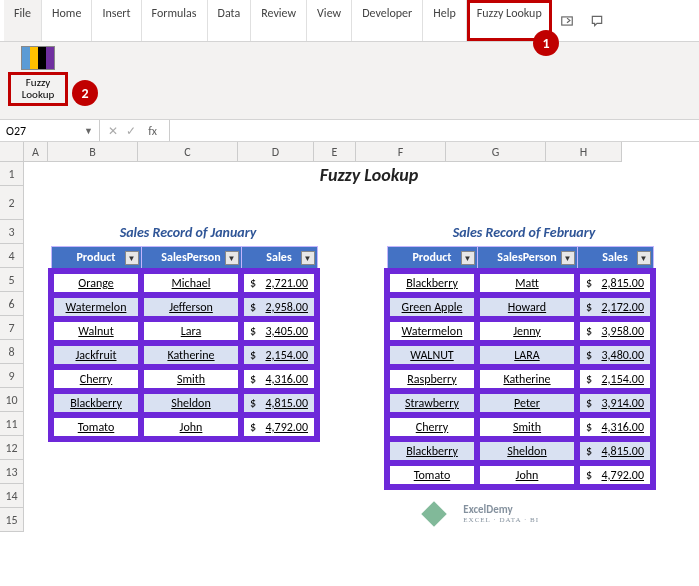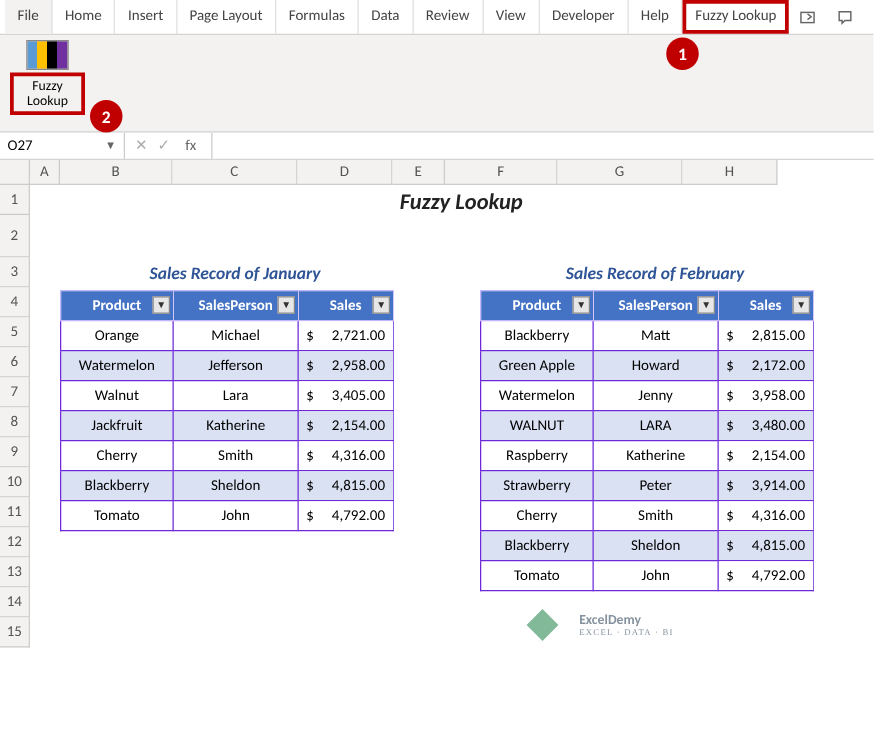--- a/index.html
+++ b/index.html
@@ -1,17 +1,17 @@
 <!DOCTYPE html>
 <html><head>
 <meta charset="utf-8">
 <style>
 * { box-sizing: border-box; margin: 0; padding: 0; }
 body { font-family: Calibri, Arial, sans-serif; font-size: 12px; background: #fff; width: 699px; height: 586px; overflow: hidden; position: relative; }
-.ribbon-tabs { display: flex; background: #fff; height: 28px; border-bottom: 1px solid #d4d4d4; align-items: stretch; padding-left: 4px; }
+.ribbon-tabs { display: flex; background: #fff; height: 42px; border-bottom: 1px solid #d4d4d4; align-items: stretch; padding-left: 4px; }
 .ribbon-tab { padding: 6px 10px; cursor: pointer; color: #444; border-right: 1px solid #e0e0e0; }
 .ribbon-tab.file { background: #f3f2f1; font-weight: 400; }
 .ribbon-tab.active { border: 3px solid #c00000; padding: 3px 7px; }
 .ribbon-tab.plain-icon { display: flex; align-items: center; padding: 6px 8px; border-right: none; }
 .ribbon-body { height: 78px; background: #f3f2f1; display: flex; align-items: flex-start; padding: 4px 10px; border-bottom: 1px solid #d4d4d4; position: relative; }
 .tool-btn { display: flex; flex-direction: column; align-items: center; width: 56px; gap: 2px; cursor: pointer; position: relative; }
 .tool-icon { width: 34px; height: 24px; background: linear-gradient(to right, #5b9bd5 0 25%, #ffc000 25% 50%, #000 50% 75%, #7030a0 75% 100%); border: 1px solid #888; }
 .tool-label { font-size: 11px; text-align: center; line-height: 1.1; border: 3px solid #c00000; padding: 2px 4px; width: 60px; }
 .callout { position: absolute; width: 26px; height: 26px; border-radius: 50%; background: #c00000; color: #fff; display: flex; align-items: center; justify-content: center; font-weight: bold; font-size: 14px; }
 .callout-1 { top: 30px; left: 533px; z-index: 10; }
@@ -31,21 +31,21 @@
 .cells { position: relative; flex: 1; }
 .title { position: absolute; top: 2px; left: 30px; width: 630px; text-align: center; font-size: 18px; font-weight: bold; font-style: italic; color: #222; }
 .subtitle { font-size: 14px; font-weight: bold; font-style: italic; color: #2f5597; text-align: center; width: 280px; position: absolute; top: 62px; }
 .sub-jan { left: 24px; }
 .sub-feb { left: 360px; }
 .tbl { position: absolute; border: 1px solid #222; border-collapse: collapse; font-size: 12px; }
 .tbl-jan { top: 84px; left: 24px; }
 .tbl-feb { top: 84px; left: 360px; }
 .tbl th { background: #4472c4; color: #fff; font-weight: bold; height: 24px; border: 1px solid #c4b5fd; padding: 2px 4px; position: relative; }
 .tbl th .dd { position: absolute; right: 2px; top: 4px; width: 14px; height: 14px; background: #e7e7e7; border: 1px solid #888; font-size: 8px; color: #333; display: flex; align-items: center; justify-content: center; }
-.tbl td { height: 24px; border: 1px solid #6d28d9; padding: 2px 6px; text-align: center; }
+.tbl td { height: 24px; border: 6px solid #6d28d9; padding: 2px 6px; text-align: center; text-decoration: underline; }
 .tbl tr:nth-child(even) td { background: #d9e1f2; }
 .tbl tr:nth-child(odd) td { background: #fff; }
 .tbl td.money { text-align: right; width: 76px; position: relative; padding-left: 18px; }
 .tbl td.money::before { content: "$"; position: absolute; left: 6px; }
 .tbl td.prod { width: 90px; }
 .tbl td.person { width: 100px; }
 .watermark { position: absolute; bottom: 8px; right: 160px; font-size: 11px; color: #34495e; font-weight: bold; opacity: 0.6; display: flex; align-items: center; gap: 20px; }
 .watermark .wm-icon { width: 18px; height: 18px; background: #2e8b57; transform: rotate(45deg); }
 .watermark .wm-sub { font-size: 7px; display: block; letter-spacing: 1px; font-weight: normal; font-family: Liberation Serif, serif; }
 .col-A{width:24px}.col-B{width:90px}.col-C{width:100px}.col-D{width:76px}.col-E{width:42px}.col-F{width:90px}.col-G{width:100px}.col-H{width:76px}
@@ -54,21 +54,20 @@
 </head>
 <body>
 
 <div class="callout callout-1">1</div>
 <div class="callout callout-2">2</div>
 
 <div class="ribbon-tabs">
   <div class="ribbon-tab file">File</div>
   <div class="ribbon-tab">Home</div>
   <div class="ribbon-tab">Insert</div>
-  <div class="ribbon-tab">Page Layout</div>
   <div class="ribbon-tab">Formulas</div>
   <div class="ribbon-tab">Data</div>
   <div class="ribbon-tab">Review</div>
   <div class="ribbon-tab">View</div>
   <div class="ribbon-tab">Developer</div>
   <div class="ribbon-tab">Help</div>
   <div class="ribbon-tab active">Fuzzy Lookup</div>
   <div class="ribbon-tab plain-icon">
     <svg width="14" height="14" viewBox="0 0 24 24">
         <rect x="3" y="5" width="18" height="14" fill="none" stroke="#666" stroke-width="2"></rect>

